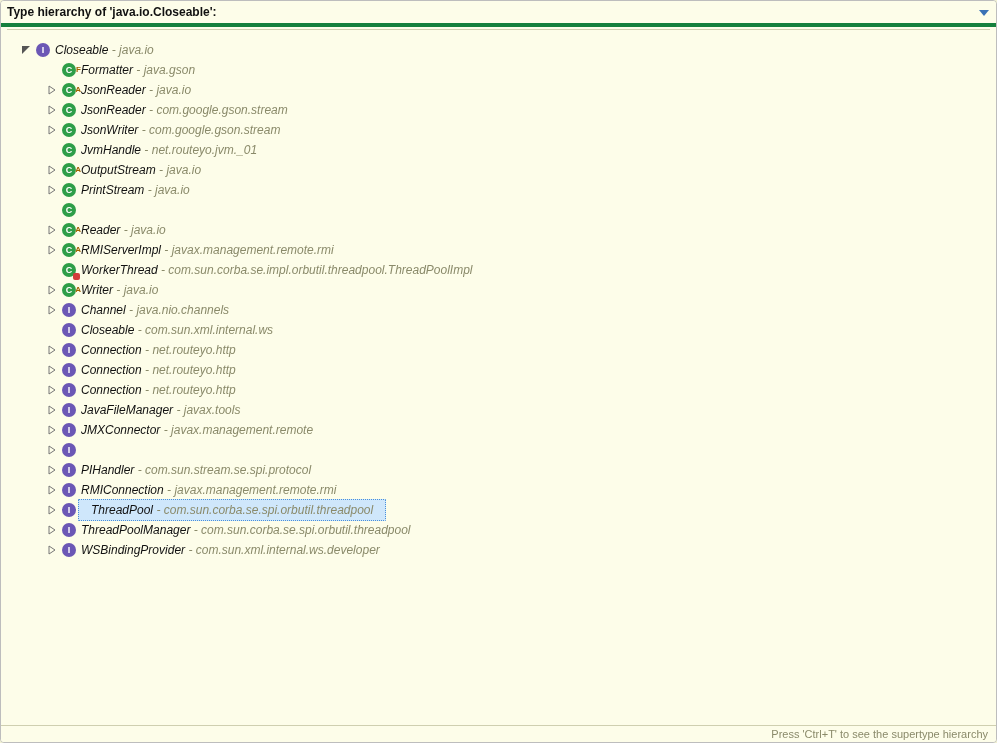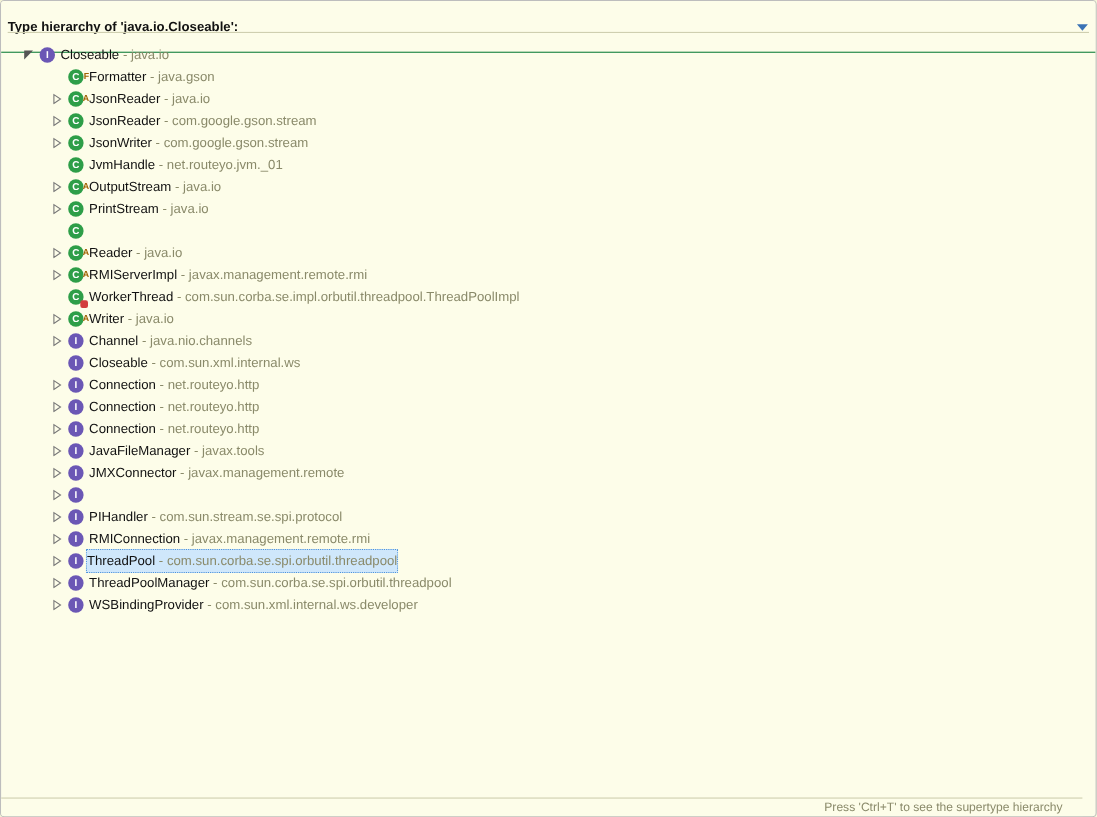--- a/index.html
+++ b/index.html
@@ -12,22 +12,22 @@
   }
   .card {
     position: absolute; inset: 0;
     background: #fdfde9;
     border: 1px solid #bdbdbd;
     border-radius: 4px;
     overflow: hidden;
   }
   .header {
     display: flex; align-items: flex-end; justify-content: space-between;
-    padding: 16px 6px;
-    border-bottom: 1px solid #15803d;
+    padding: 4px 6px;
+    border-bottom: 4px solid #15803d;
     background: #fdfde9;
   }
   .header-title {
     font-weight: 700; font-size: 12px; color: #111;
   }
   .view-menu-icon svg { display: block; }
   .tree-wrap {
     position: absolute; left: 6px; right: 6px; top: 28px; bottom: 22px;
     border-top: 1px solid #cfcfb0;
     padding: 10px 0 0 0;
@@ -70,31 +70,31 @@
      right: -3px; top: auto; bottom: -2px;
      width: 7px; height: 7px; background: #d23c3c; border-radius: 2px;
      font-size: 6px; color:#fff; display:flex; align-items:center; justify-content:center;
   }
   .label { color: #111; }
   .pkg { color: #8a8a6a; }
   .sep { color: #8a8a6a; }
   .row.selected .lbl-box {
     background: #cfe7fb;
     border: 1px dotted #4a90d9;
-    padding: 0 0;
+    padding: 0 12px;
     margin-left: -3px;
     border-radius: 1px;
     text-align: center;
   }
-  .lbl-box { display: inline-block; }
+  .lbl-box { display: inline-block; font-style: italic; }
   .footer {
-    position: absolute; left: 0; right: 12px; bottom: 0;
+    position: absolute; left: 0; right: 0; bottom: 0;
     border-top: 1px solid #cfcfb0;
     text-align: right;
-    padding: 2px 18px;
+    padding: 2px 8px;
     font-size: 11px;
     color: #8a8a6a;
     background: #fdfde9;
   }
 </style>
 </head>
 <body>
 
 <div class="card">
 

